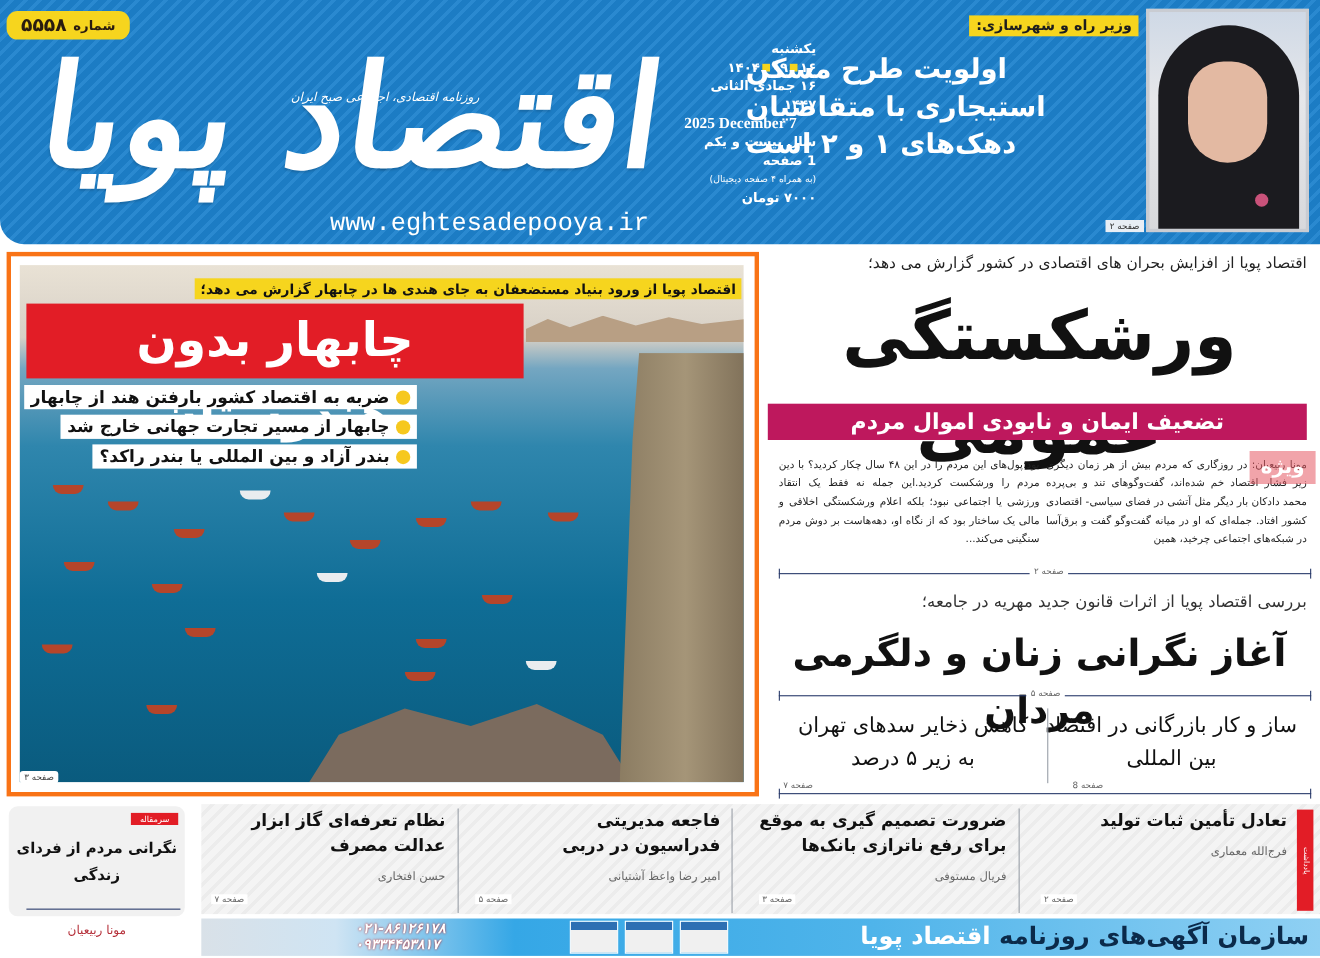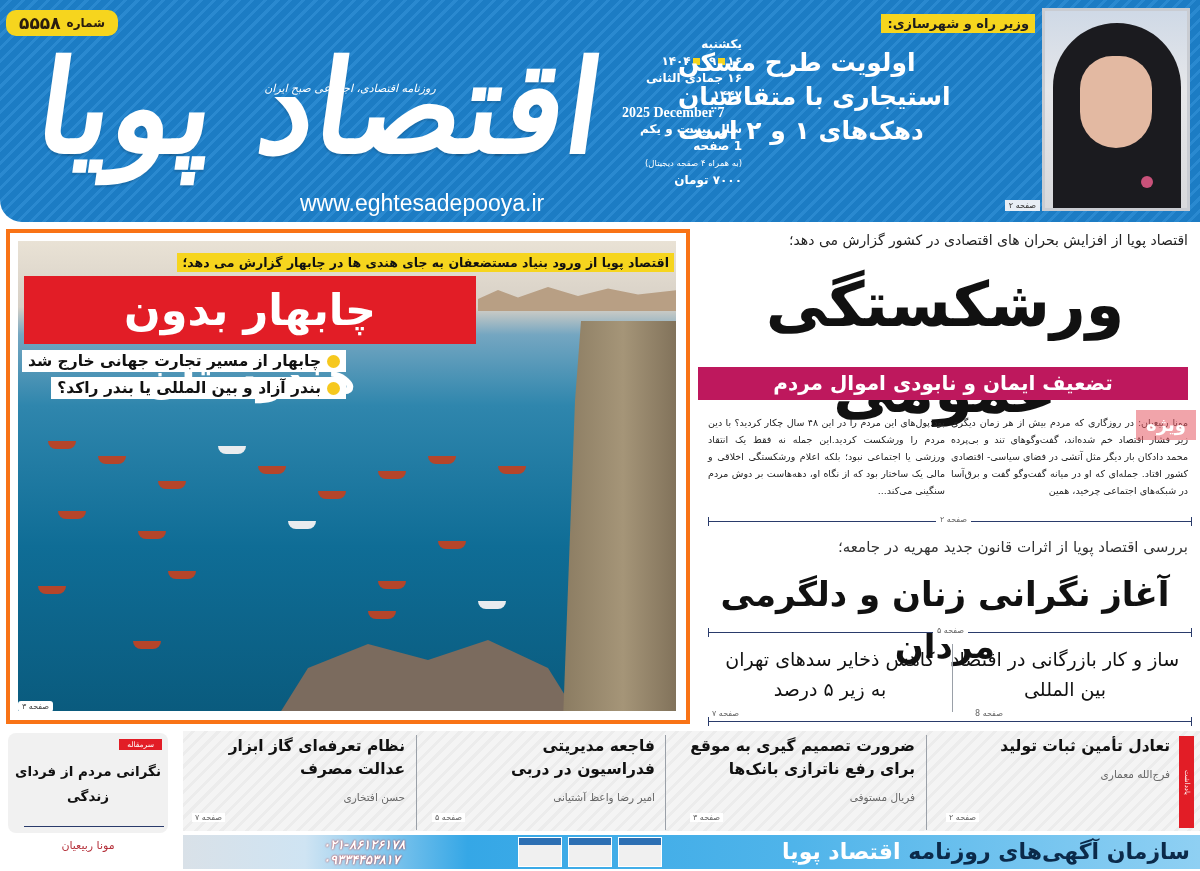--- a/index.html
+++ b/index.html
@@ -23,21 +23,21 @@
     position: absolute; left: 30px; top: 22px; width: 580px; height: 170px;
     font-family: "DejaVu Serif", serif; font-weight: bold; color: #ffffff;
     font-size: 128px; line-height: 170px; text-align: center; letter-spacing: -4px;
     transform: skewX(-8deg); text-shadow: 0 2px 2px rgba(0,0,0,0.15);
   }
   .tagline {
     position: absolute; left: 250px; top: 82px; width: 200px; font-size: 11px; color: #fff;
     font-family: "DejaVu Serif", serif; font-style: italic; text-align: center;
   }
   .website {
-    position: absolute; left: 300px; top: 190px; font-family: Liberation Sans, sans-serif;
+    position: absolute; left: 300px; top: 190px; font-family: Liberation Mono, monospace;
     font-size: 23px; color: #ffffff; direction: ltr;
   }
   .dateblock {
     position: absolute; left: 622px; top: 36px; width: 120px; color: #fff; font-weight: bold;
     font-size: 12px; line-height: 17px; text-align: right;
   }
   .dateblock .en { direction: ltr; text-align: left; font-family: "Liberation Serif", serif; font-size: 14px; }
   .dateblock .small { font-size: 8.5px; font-weight: normal; }
   .dateblock .sq { display: inline-block; width: 7px; height: 7px; background: #f6d51e; margin: 0 2px; }
 
@@ -196,20 +196,24 @@
     <div class="boat" style="left:350px;top:370px"></div>
     <div class="boat" style="left:115px;top:400px"></div>
     <div class="rocks"></div>
     <div class="cliff"></div>
   </div>
   <div class="feature-kicker">اقتصاد پویا از ورود بنیاد مستضعفان به جای هندی ها در چابهار گزارش می دهد؛</div>
   <div class="feature-headline">چابهار بدون هندوستان</div>
   <ul class="feature-bullets">
     <li>
         <span class="dot"></span>
+        <span>ضربه به اقتصاد کشور بارفتن هند از چابهار</span>
+      </li>
+    <li>
+        <span class="dot"></span>
         <span>چابهار از مسیر تجارت جهانی خارج شد</span>
       </li>
     <li>
         <span class="dot"></span>
         <span>بندر آزاد و بین المللی یا بندر راکد؟</span>
       </li>
   </ul>
   <div class="feature-page">صفحه ۳</div>
 </section>
 

